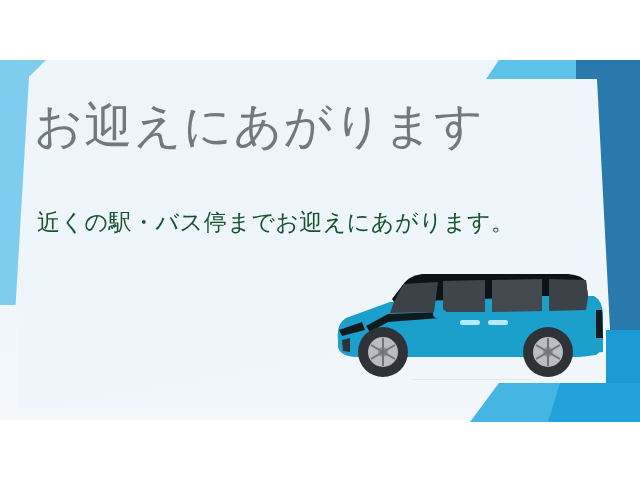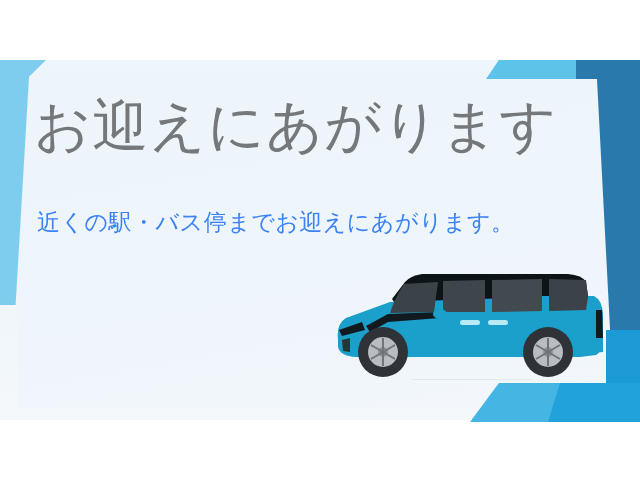--- a/index.html
+++ b/index.html
@@ -117,35 +117,35 @@
     border-right: 0;
     border-bottom: 0;
     border-left: 0;
   }
 
   
   .title {
     position: absolute;
     left: 34px;
     top: 96px;
-    font-size: 56px;
+    font-size: 48px;
     line-height: 60px;
     letter-spacing: 1px;
     color: #75787b;
     font-weight: 400;
     white-space: nowrap;
     text-align: center;
   }
   .body-line {
     position: absolute;
     left: 37px;
     font-size: 23px;
     line-height: 38px;
     letter-spacing: 0.5px;
-    color: #3b82f6;
+    color: #14532d;
     white-space: nowrap;
   }
   .body-line.l1 { top: 203px; }
   .body-line.l2 { top: 243px; }
 
   
   .car {
     position: absolute;
     left: 330px;
     top: 252px;

